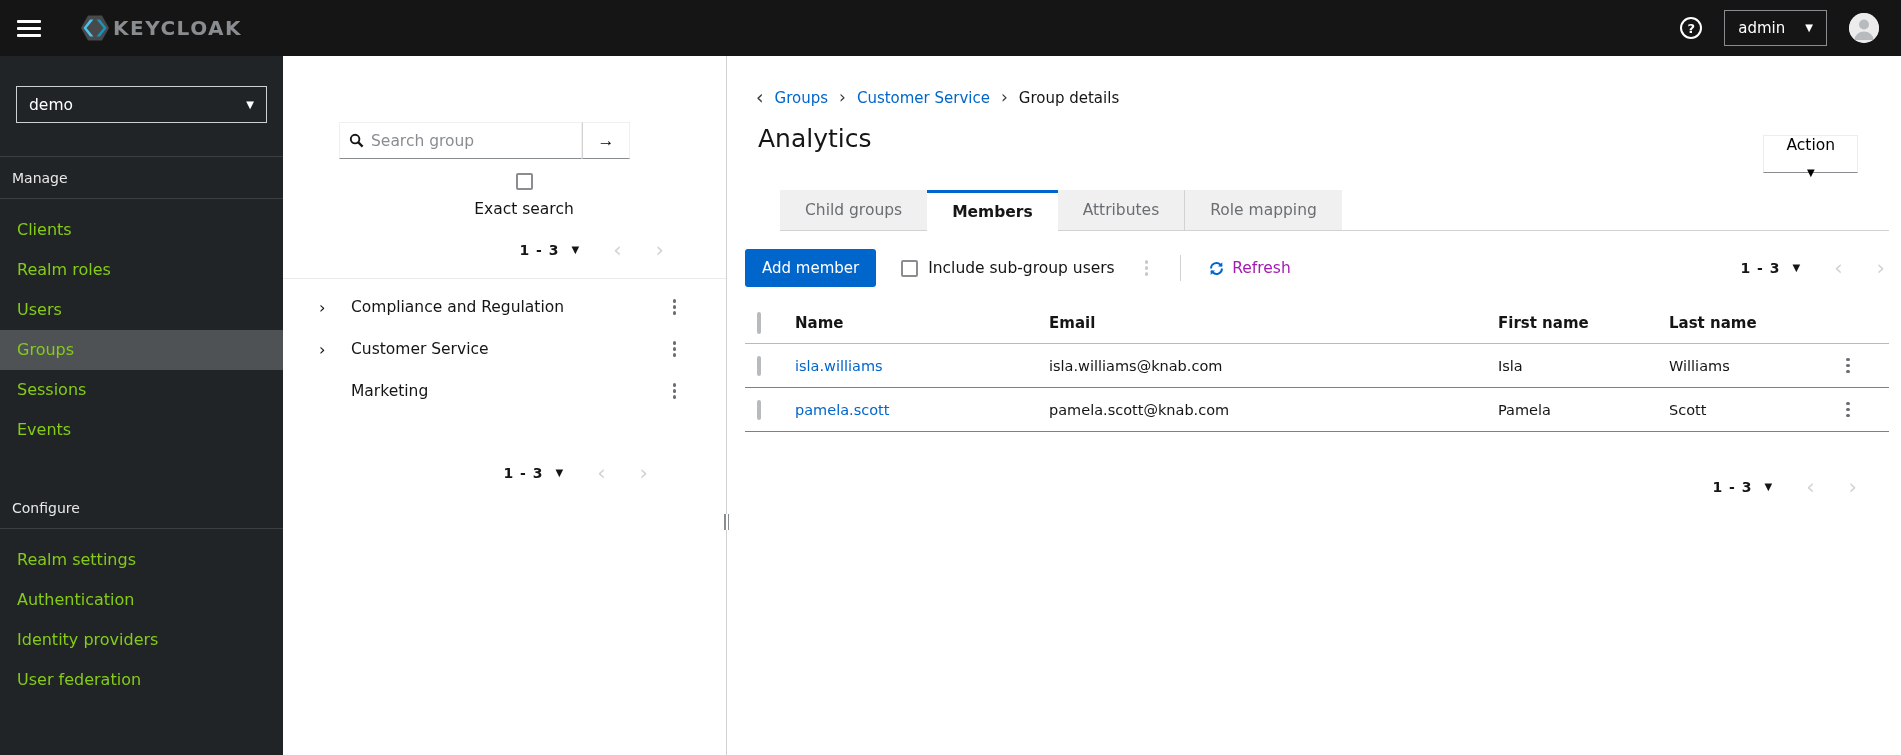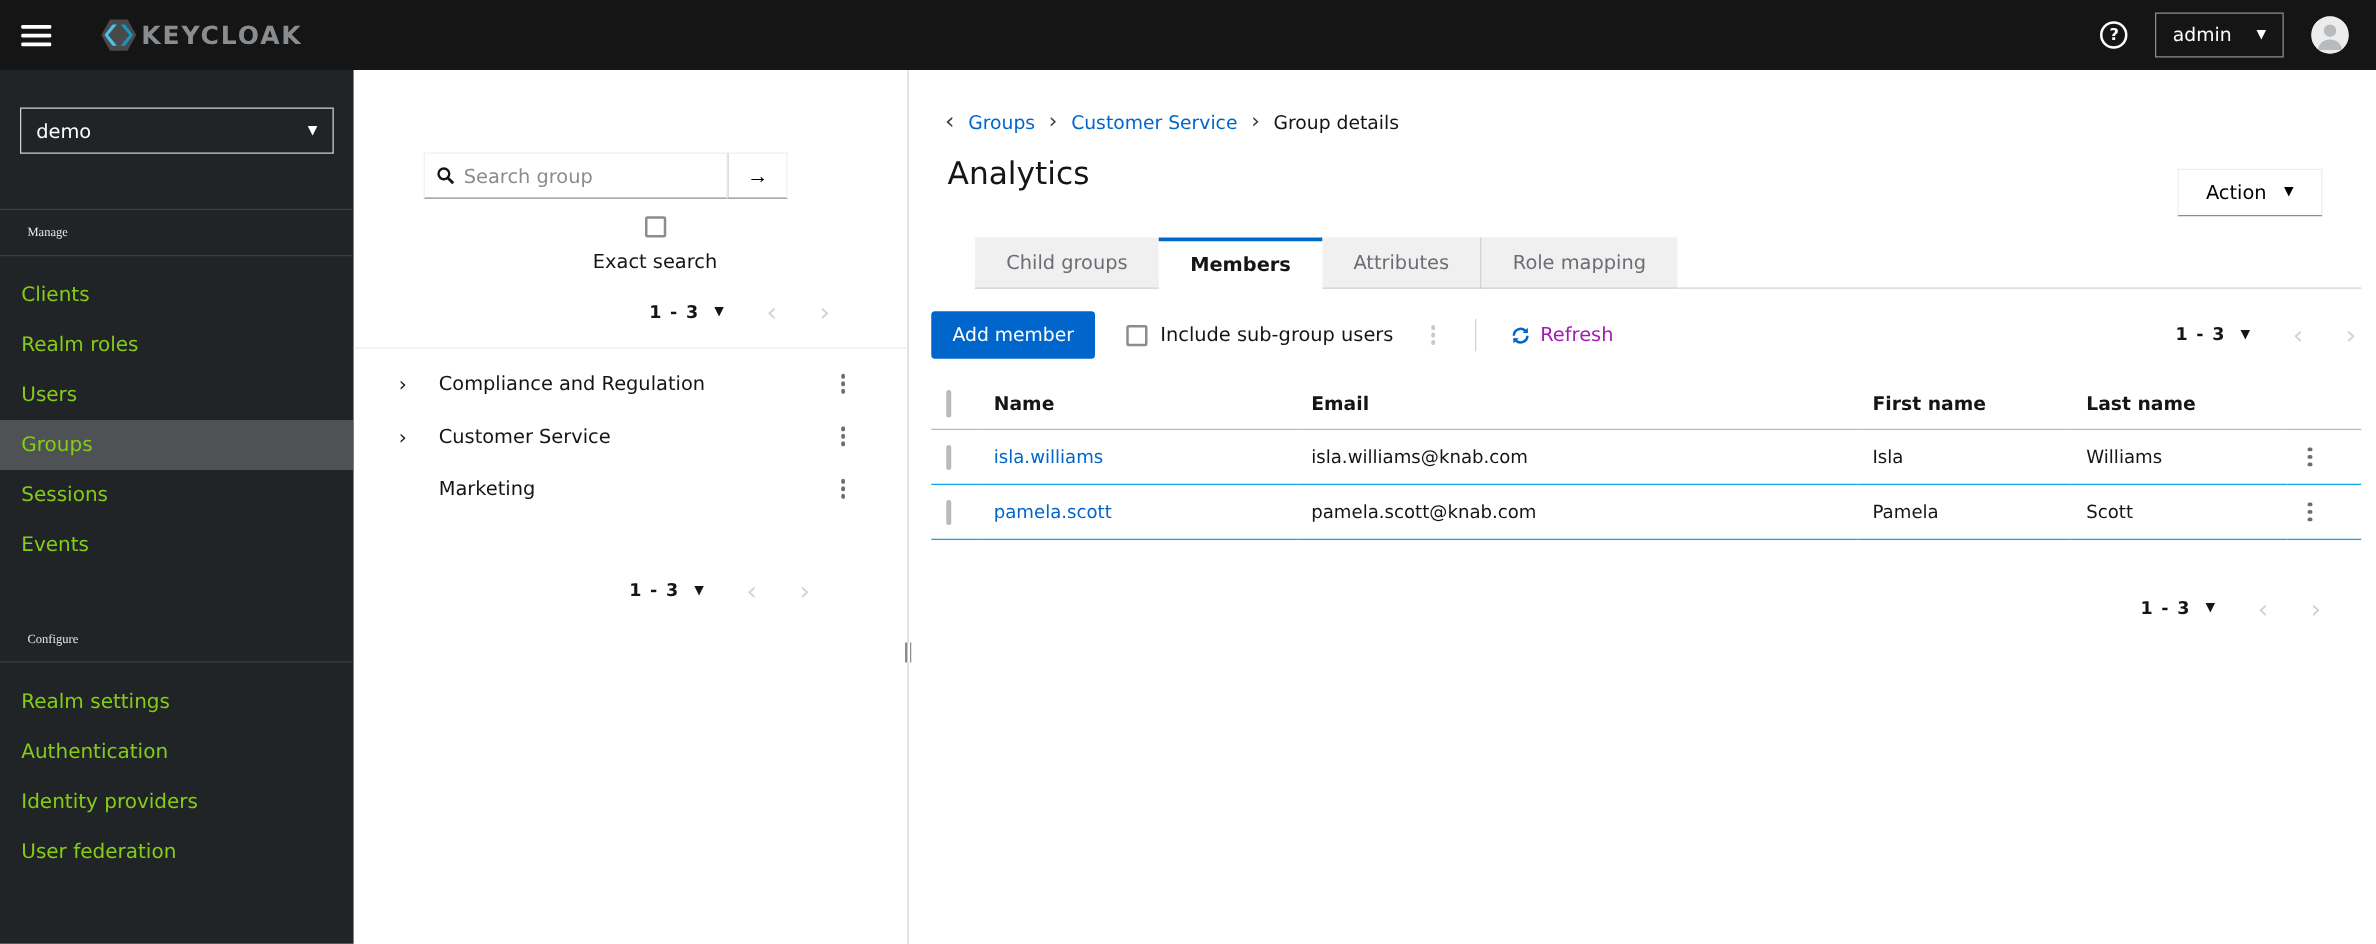--- a/index.html
+++ b/index.html
@@ -16,25 +16,25 @@
   .header-right { margin-left:auto; display:flex; align-items:center; gap:22px; padding-right:22px; }
   .help { width:22px; height:22px; border:2px solid #fff; border-radius:50%; color:#fff;
     font-size:13px; font-weight:bold; display:flex; align-items:center; justify-content:center; }
   .user-select { border:1px solid #8a8d90; color:#fff; font-size:15px; padding:8px 13px;
     display:flex; align-items:center; gap:20px; }
   .caret { font-size:10px; line-height:1; }
   .avatar { width:30px; height:30px; border-radius:50%; background:#ececec; overflow:hidden; }
 
   
   .sidebar { position:absolute; left:0; top:56px; width:283px; height:699px; background:#212427; }
-  .realm-block { padding:30px 16px 44px 16px; border-bottom:1px solid #3c3f42; }
+  .realm-block { padding:30px 16px 33px 16px; border-bottom:1px solid #3c3f42; }
   .realm-select { height:37px; border:1px solid #cfd0d1; color:#fff; font-size:15.5px;
     display:flex; align-items:center; justify-content:space-between; padding:0 12px; cursor:pointer; }
-  .nav-section-title { color:#e8e8e8; font-size:10px; padding:13px 17px 12px 22px;
-    border-bottom:1px solid #3c3f42;font-family:Liberation Serif, serif; }
+  .nav-section-title { color:#e8e8e8; font-size:14px; padding:13px 17px 12px 12px;
+    border-bottom:1px solid #3c3f42; }
   .nav-items { list-style:none; padding-top:11px; }
   .nav-items li { height:40px; line-height:40px; padding-left:17px; color:#84cc16; font-size:16px; cursor:pointer; }
   .nav-items li.selected { background:#4f5255; }
   .nav-gap { height:37px; }
 
   
   .tree-panel { position:absolute; left:283px; top:56px; width:444px; height:699px;
     background:#fff; border-right:1px solid #d2d2d2; }
   .search-row { margin:66px 0 0 36px; width:311px; height:37px; display:flex; }
   .search-box { flex:1; display:flex; align-items:center; border:1px solid #f0f0f0;
@@ -71,21 +71,21 @@
 
   
   .main { position:absolute; left:735px; top:56px; width:1166px; height:699px; background:#fff; }
   .breadcrumb { margin:32px 0 0 21px; display:flex; align-items:center; gap:11px; font-size:15px; }
   .breadcrumb .back { font-size:19px; color:#3c3f42; line-height:1; cursor:pointer; }
   .breadcrumb a { color:#0066cc; text-decoration:none; cursor:pointer; }
   .breadcrumb .sep { font-size:17px; color:#3c3f42; line-height:1; }
   .page-title { margin:17px 0 0 23px; font-size:25px; font-weight:500; }
   .action-btn { position:absolute; top:79px; right:43px; height:38px; padding:0 22px;
     background:#fff; border:1px solid #ededed; border-bottom:1px solid #8a8d90;
-    font-size:15.5px; font-family:inherit; display:flex; align-items:center; gap:14px; cursor:pointer; }
+    font-size:15.5px; font-family:inherit; display:flex; align-items:center; gap:14px; cursor:pointer;flex-direction:column; }
   .tabs { margin:37px 12px 0 45px; display:flex; height:41px; }
   .tab { padding:0 25px; display:flex; align-items:center; font-size:15.5px; color:#6a6e73;
     background:#f0f0f0; border-bottom:1px solid #d2d2d2; cursor:pointer; }
   .tab.inactive + .tab.inactive { border-left:1px solid #d2d2d2; }
   .tab.active { background:#fff; color:#151515; font-weight:bold; border-bottom:none;
     border-top:3px solid #0066cc; }
   .tabs .filler { flex:1; border-bottom:1px solid #d2d2d2; }
   .toolbar { margin-top:15px; padding-left:10px; display:flex; align-items:center; height:44px; }
   .add-member { background:#0066cc; color:#fff; border:none; border-radius:3px; height:38px;
     padding:0 17px; font-size:15px; font-family:inherit; cursor:pointer; }

